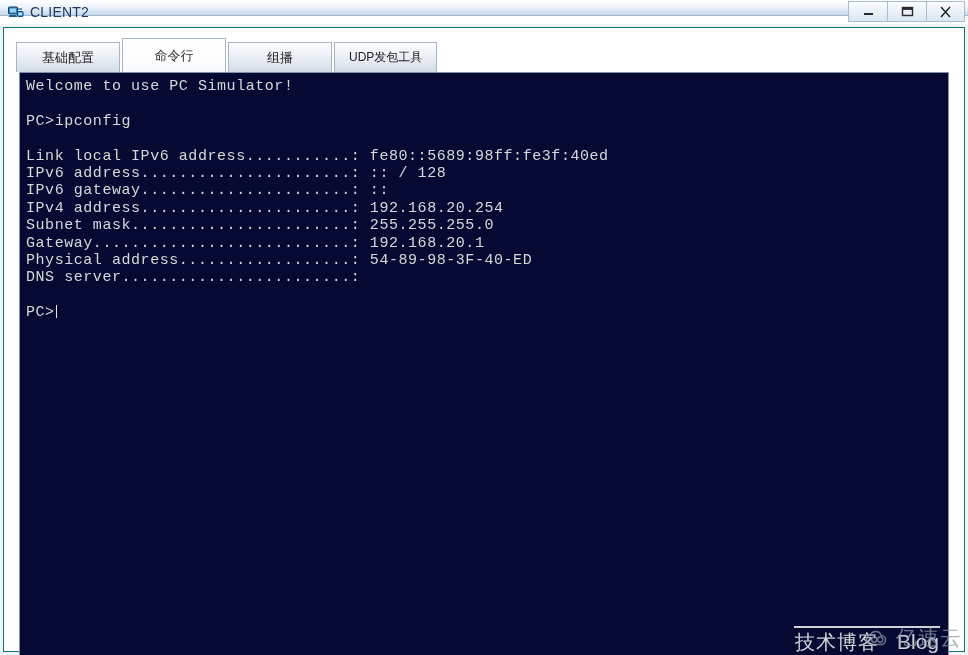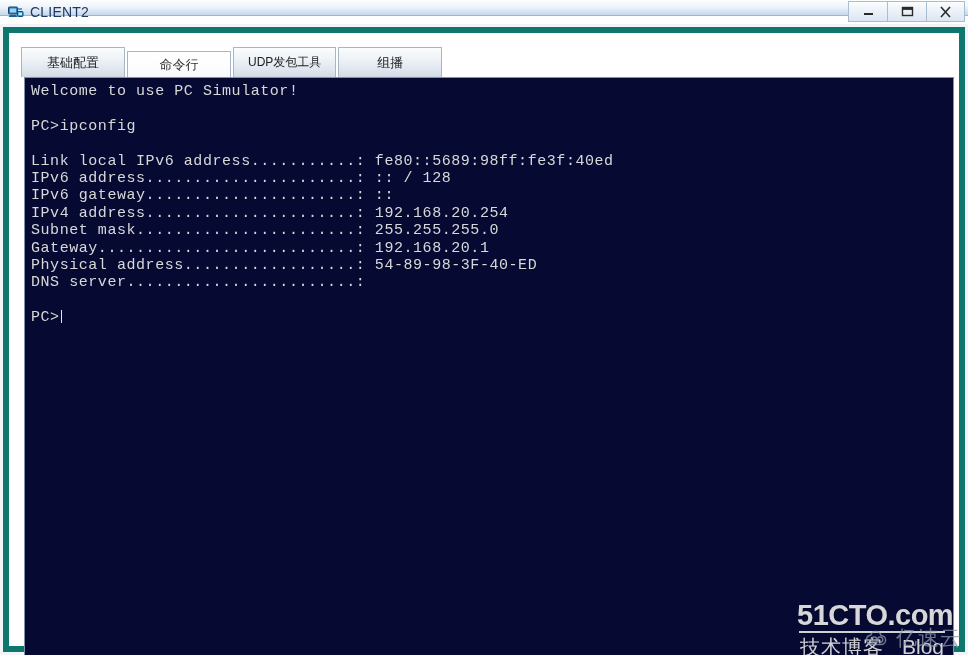--- a/index.html
+++ b/index.html
@@ -84,21 +84,21 @@
     height: 631px;
     background: #f2f4f7;
     box-sizing: border-box;
   }
   #client-inner {
     position: absolute;
     left: 3px; top: 3px;
     width: 962px;
     height: 625px;
     background: #ffffff;
-    border: 6px solid #0f766e;
+    border: 1px solid #0f766e;
     box-sizing: border-box;
   }
 
   
   #tabstrip {
     position: absolute;
     left: 12px; top: 12px;
     width: 932px;
     height: 32px;
   }
@@ -122,21 +122,21 @@
     font-size: 13px;
     color: #202020;
     background: linear-gradient(to bottom, #fbfcfd 0%, #eef2f7 40%, #dfe6ee 75%, #d2dbe5 100%);
     cursor: default;
     margin-right: 2px;
     white-space: nowrap;
   }
   .tab.active {
     background: linear-gradient(to bottom, #ffffff 0%, #fdfdfe 60%, #f7f9fb 100%);
     color: #303030;
-    height: 26px;
+    height: 34px;
   }
   .tab.small { font-size: 12px; min-width: 96px; }
 
   
   #terminal {
     position: absolute;
     left: 15px;
     top: 44px;
     width: 930px;
     height: 593px;
@@ -264,34 +264,33 @@
     <div id="client-inner">
 
       <div id="tabstrip">
         <div id="tabs">
           <div class="tab">
             <span>基础配置</span>
           </div>
           <div class="tab active">
             <span>命令行</span>
           </div>
+          <div class="tab">
+            <span>组播</span>
+          </div>
           <div class="tab small">
             <span>UDP发包工具</span>
           </div>
-          <div class="tab">
-            <span>组播</span>
-          </div>
         </div>
       </div>
 
       <div id="terminal">
         <div id="terminal-text"><div class="term-line">Welcome to use PC Simulator!</div><div class="term-line"></div><div class="term-line">PC&gt;ipconfig</div><div class="term-line"></div><div class="term-line">Link local IPv6 address...........: fe80::5689:98ff:fe3f:40ed</div><div class="term-line">IPv6 address......................: :: / 128</div><div class="term-line">IPv6 gateway......................: ::</div><div class="term-line">IPv4 address......................: 192.168.20.254</div><div class="term-line">Subnet mask.......................: 255.255.255.0</div><div class="term-line">Gateway...........................: 192.168.20.1</div><div class="term-line">Physical address..................: 54-89-98-3F-40-ED</div><div class="term-line">DNS server........................:</div><div class="term-line"></div><div class="term-line"><span>PC&gt;</span><span class="cursor"></span></div></div>
 
         <div id="wm-51cto">
-          <div class="wm-main">51CTO.com</div>
           <div class="wm-rule"></div>
           <div class="wm-sub">
             <span class="wm-sub-cn">技术博客</span>
             <span class="wm-sub-en">Blog</span>
           </div>
         </div>
       </div>
 
     </div>
   </div>

